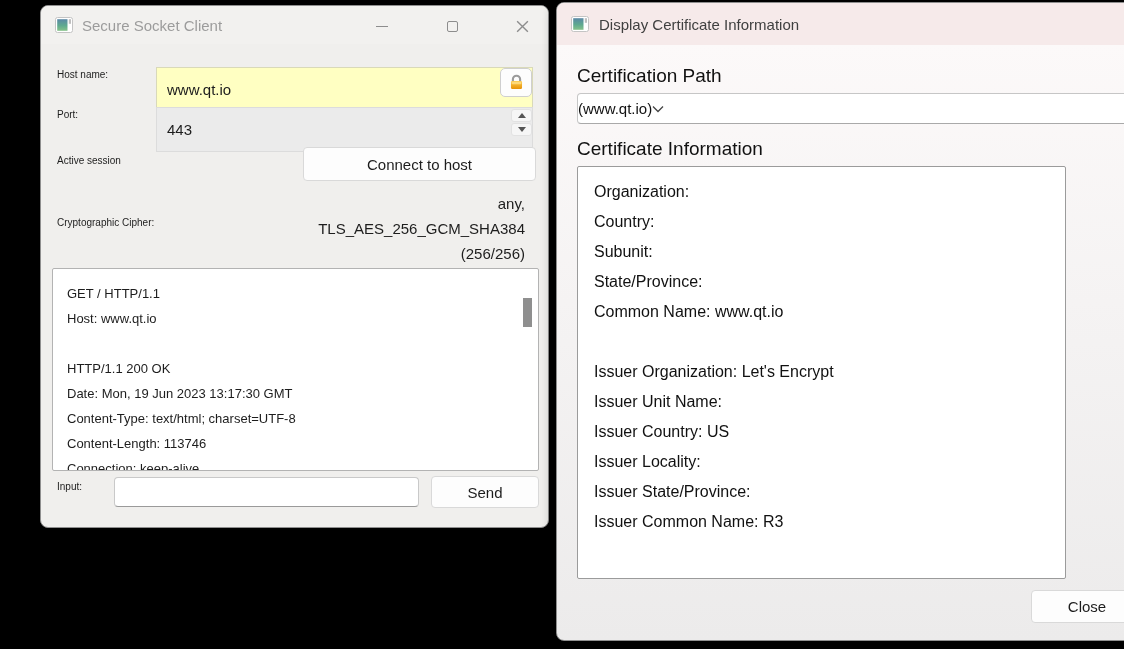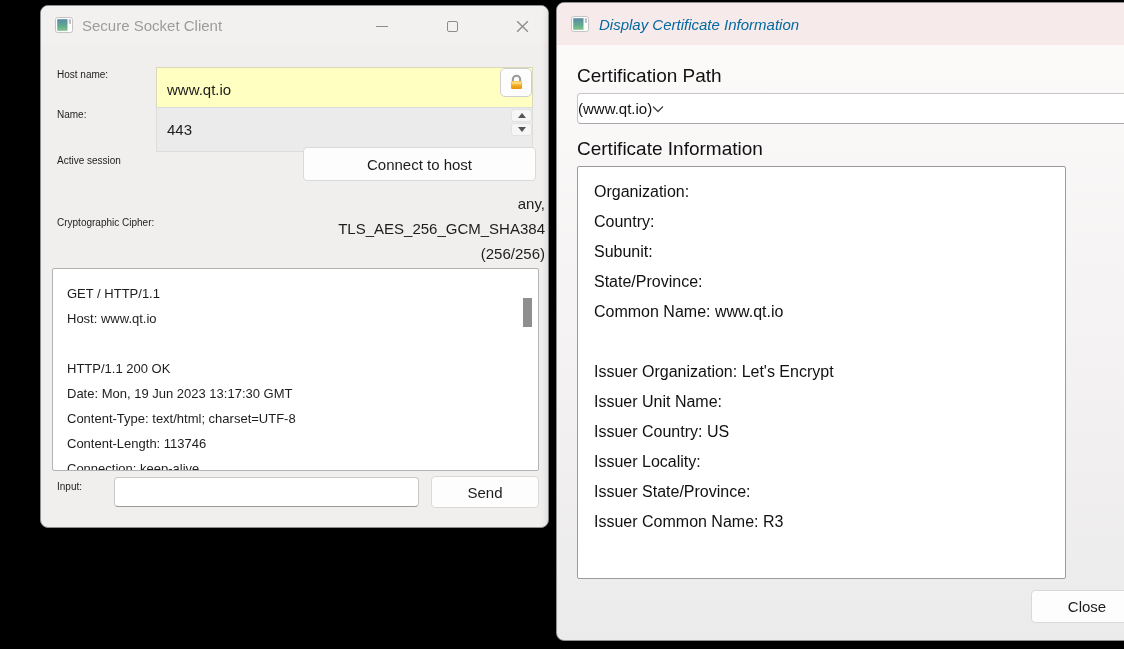--- a/index.html
+++ b/index.html
@@ -29,39 +29,39 @@
   #port-spinner{position:absolute;left:470px;top:103px;width:21px;height:27px;display:flex;flex-direction:column;gap:1px;}
   .spin-btn{flex:1;background:#f6f6f6;border:1px solid #e2e2e2;border-radius:3px;
             display:flex;align-items:center;justify-content:center;padding:0;}
   .tri-up{width:0;height:0;border-left:4px solid transparent;border-right:4px solid transparent;border-bottom:5px solid #555;}
   .tri-down{width:0;height:0;border-left:4px solid transparent;border-right:4px solid transparent;border-top:5px solid #555;}
 
   .push-button{background:#fdfdfd;border:1px solid #d9d9d9;border-radius:4px;font-size:15px;color:#1d1d1d;
                display:flex;align-items:center;justify-content:center;padding:0;}
   #connect-button{position:absolute;left:262px;top:141px;width:233px;height:34px;}
 
-  #cipher-value{position:absolute;right:3px;top:185px;text-align:right;font-size:15px;color:#1d1d1d;}
+  #cipher-value{position:absolute;right:23px;top:185px;text-align:right;font-size:15px;color:#1d1d1d;}
   #cipher-value .tline{height:25px;line-height:25px;}
 
   #console{position:absolute;left:11px;top:262px;width:487px;height:203px;background:#fff;
            border:1px solid #b3b3b3;border-radius:2px;padding:12px 20px 0 14px;overflow:hidden;
            font-size:13px;color:#1d1d1d;}
   #console .tline{height:25px;line-height:25px;white-space:nowrap;}
   #console-scrollbar-thumb{position:absolute;right:3px;top:30px;width:9px;height:29px;background:#8f8f8f;}
 
   #input-field{position:absolute;left:73px;top:471px;width:305px;height:30px;background:#fff;
                border:1px solid #c9c9c9;border-bottom-color:#9a9a9a;border-radius:4px;font-size:15px;padding:0 8px;outline:none;}
   #send-button{position:absolute;left:390px;top:470px;width:108px;height:32px;}
 
   
   #win-cert{left:518px;top:2px;width:600px;height:639px;
             background:linear-gradient(var(--dialog-top),var(--dialog-bottom));}
   #cert-titlebar{position:absolute;left:0;top:0;width:100%;height:42px;background:var(--titlebar-pink);
                  display:flex;align-items:center;padding-left:14px;}
-  #cert-title{font-size:15px;color:#0369a1;margin-left:10px;font-style:italic;}
+  #cert-title{font-size:15px;color:#404040;margin-left:10px;}
   #btn-close-cert{position:absolute;left:560px;top:8px;width:36px;height:26px;
                   display:flex;align-items:center;justify-content:center;}
 
   .dlg-label{position:absolute;left:20px;font-size:19px;color:#111;}
   #combobox{position:absolute;left:20px;top:90px;width:565px;height:31px;background:#fff;
             border:1px solid #c6c6c6;border-bottom-color:#a9a9a9;border-radius:4px;
             display:flex;align-items:center;padding:0 0;font-size:15px;color:#111;}
   #cert-info-box{position:absolute;left:20px;top:163px;width:489px;height:413px;background:#fff;
                  border:1px solid #9b9b9b;border-radius:2px;padding:10px 10px 0 16px;overflow:hidden;
                  font-size:16px;color:#111;}
@@ -115,21 +115,21 @@
           <stop offset="0" stop-color="#fccb4d"></stop>
               <stop offset="1" stop-color="#e79208"></stop>
         </linearGradient>
           </defs>
         <path d="M4.6 7.2 V5 a3.4 3.4 0 0 1 6.8 0 V7.2" fill="none" stroke="#9b9b9b" stroke-width="2"></path>
         <rect x="2.8" y="6.6" width="10.4" height="7.6" rx="1.3" fill="url(#lg1)"></rect>
         <rect x="3.4" y="7.2" width="9.2" height="2.4" rx="1" fill="#ffe08a" opacity="0.8"></rect>
       </svg>
     </button>
 
-    <span class="form-label" style="top:103px">Name:</span>
+    <span class="form-label" style="top:103px">Port:</span>
     <input class="field" id="port-field" value="443" style="">
     <span id="port-spinner">
       <button class="spin-btn">
         <span class="tri-up"></span>
       </button>
       <button class="spin-btn">
         <span class="tri-down"></span>
       </button>
     </span>
 

